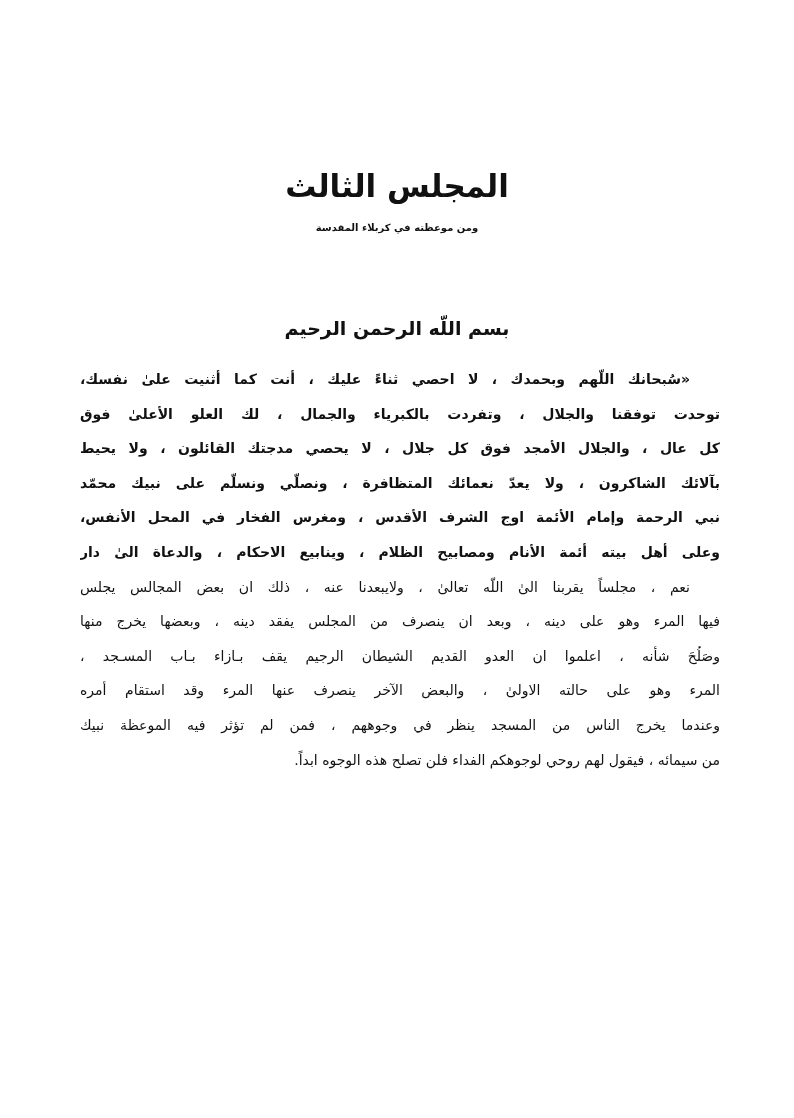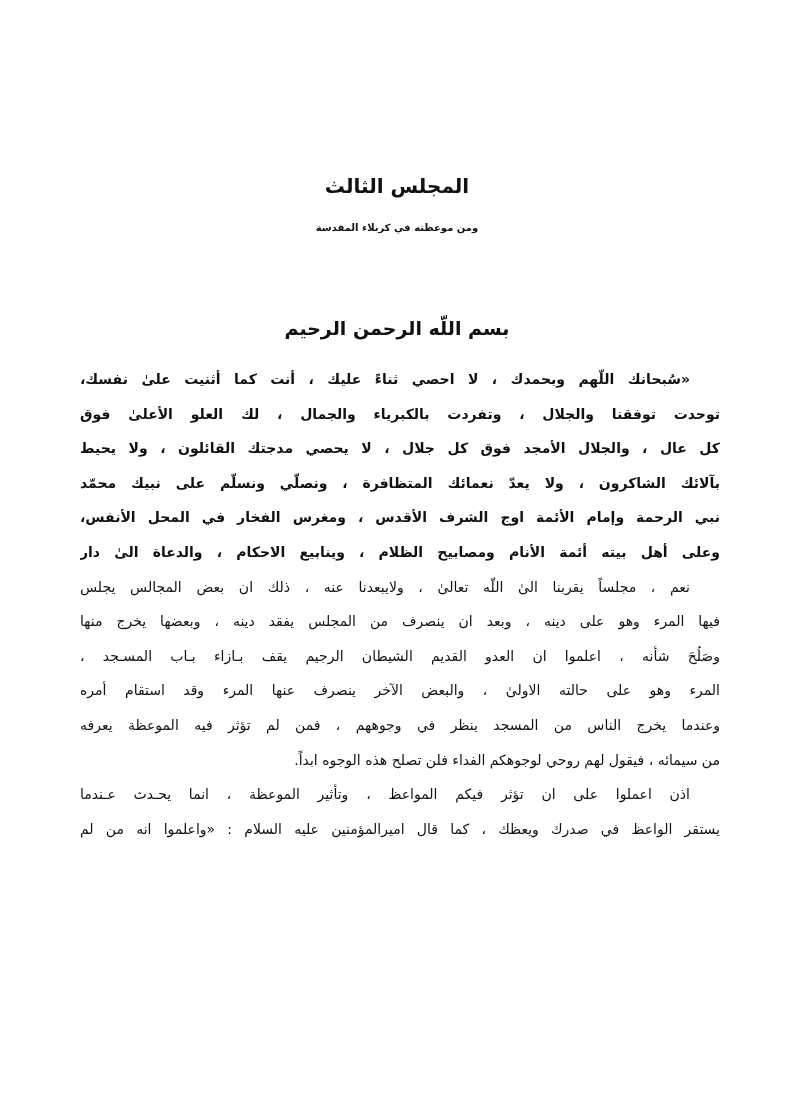--- a/index.html
+++ b/index.html
@@ -19,21 +19,21 @@
       position: absolute;
       left: 0; top: 0;
       width: 794px; height: 1118px;
       background: #ffffff;
     }
     .title {
       position: absolute;
       top: 168px;
       left: 0; right: 0;
       text-align: center;
-      font-size: 20px;
+      font-size: 31px;
       font-weight: bold;
       margin: 0;
       line-height: 36px;
     }
     .subtitle {
       position: absolute;
       top: 214px;
       left: 0; right: 0;
       text-align: center;
       font-size: 10px;
@@ -97,22 +97,18 @@
       <span class="line">نبي الرحمة وإمام الأئمة اوج الشرف الأقدس ، ومغرس الفخار في المحل الأنفس،</span>
       <span class="line">وعلى أهل بيته أئمة الأنام ومصابيح الظلام ، وينابيع الاحكام ، والدعاة الىٰ دار</span>
     </div>
 
 
     <div class="normal">
       <span class="line indent">نعم ، مجلساً يقربنا الىٰ اللّه تعالىٰ ، ولايبعدنا عنه ، ذلك ان بعض المجالس يجلس</span>
       <span class="line">فيها المرء وهو على دينه ، وبعد ان ينصرف من المجلس يفقد دينه ، وبعضها يخرج منها</span>
       <span class="line">وصَلُحَ شأنه ، اعلموا ان العدو القديم الشيطان الرجيم يقف بـازاء بـاب المسـجد ،</span>
       <span class="line">المرء وهو على حالته الاولىٰ ، والبعض الآخر ينصرف عنها المرء وقد استقام أمره</span>
-      <span class="line">وعندما يخرج الناس من المسجد ينظر في وجوههم ، فمن لم تؤثر فيه الموعظة يعرفه</span>
+      <span class="line">وعندما يخرج الناس من المسجد ينظر في وجوههم ، فمن لم تؤثر فيه الموعظة نبيك</span>
       <span class="line last">من سيمائه ، فيقول لهم روحي لوجوهكم الفداء فلن تصلح هذه الوجوه ابداً.</span>
     </div>
 
-    <div class="normal">
-      <span class="line indent">اذن اعملوا على ان تؤثر فيكم المواعظ ، وتأثير الموعظة ، انما يحـدث عـندما</span>
-      <span class="line">يستقر الواعظ في صدرك ويعظك ، كما قال اميرالمؤمنين عليه السلام : «واعلموا انه من لم</span>
-    </div>
   </div>
 </div>
 
 </body></html>

